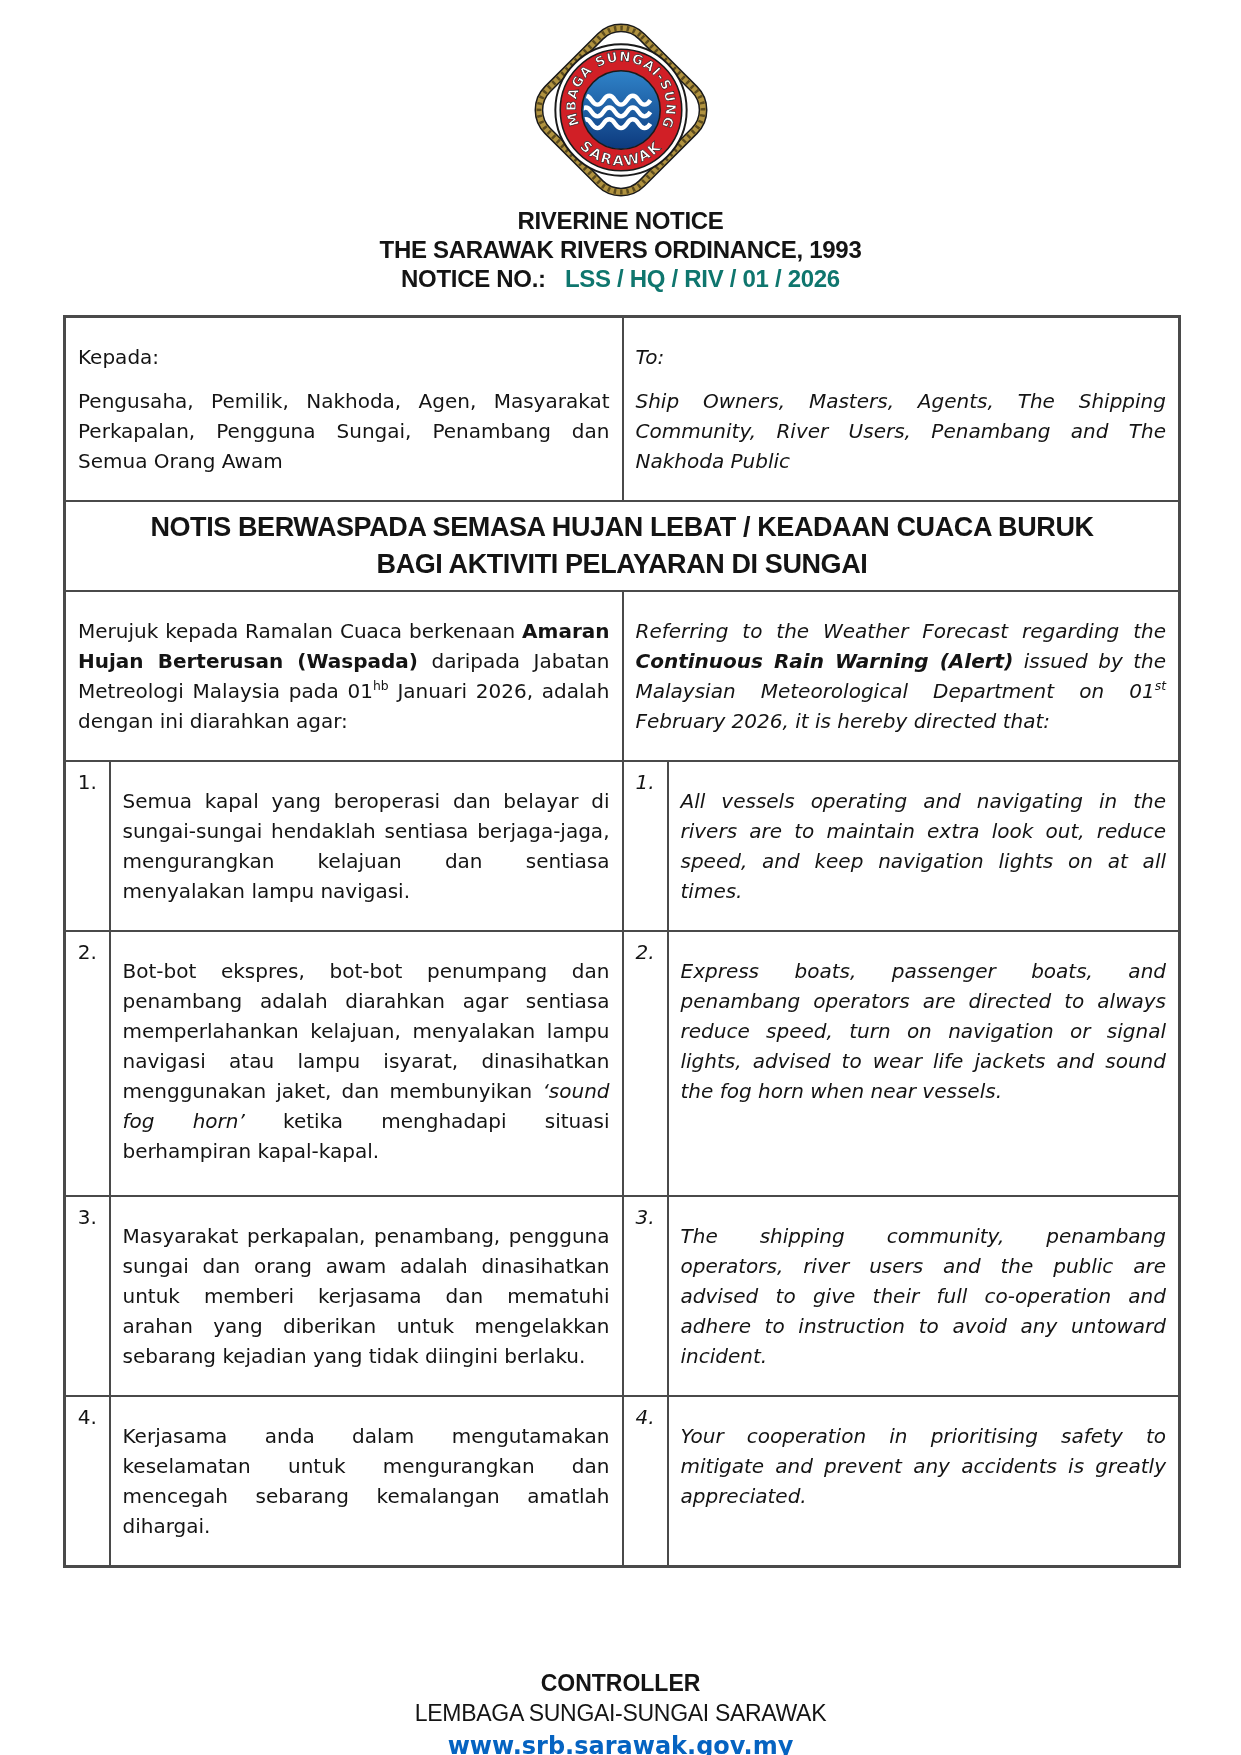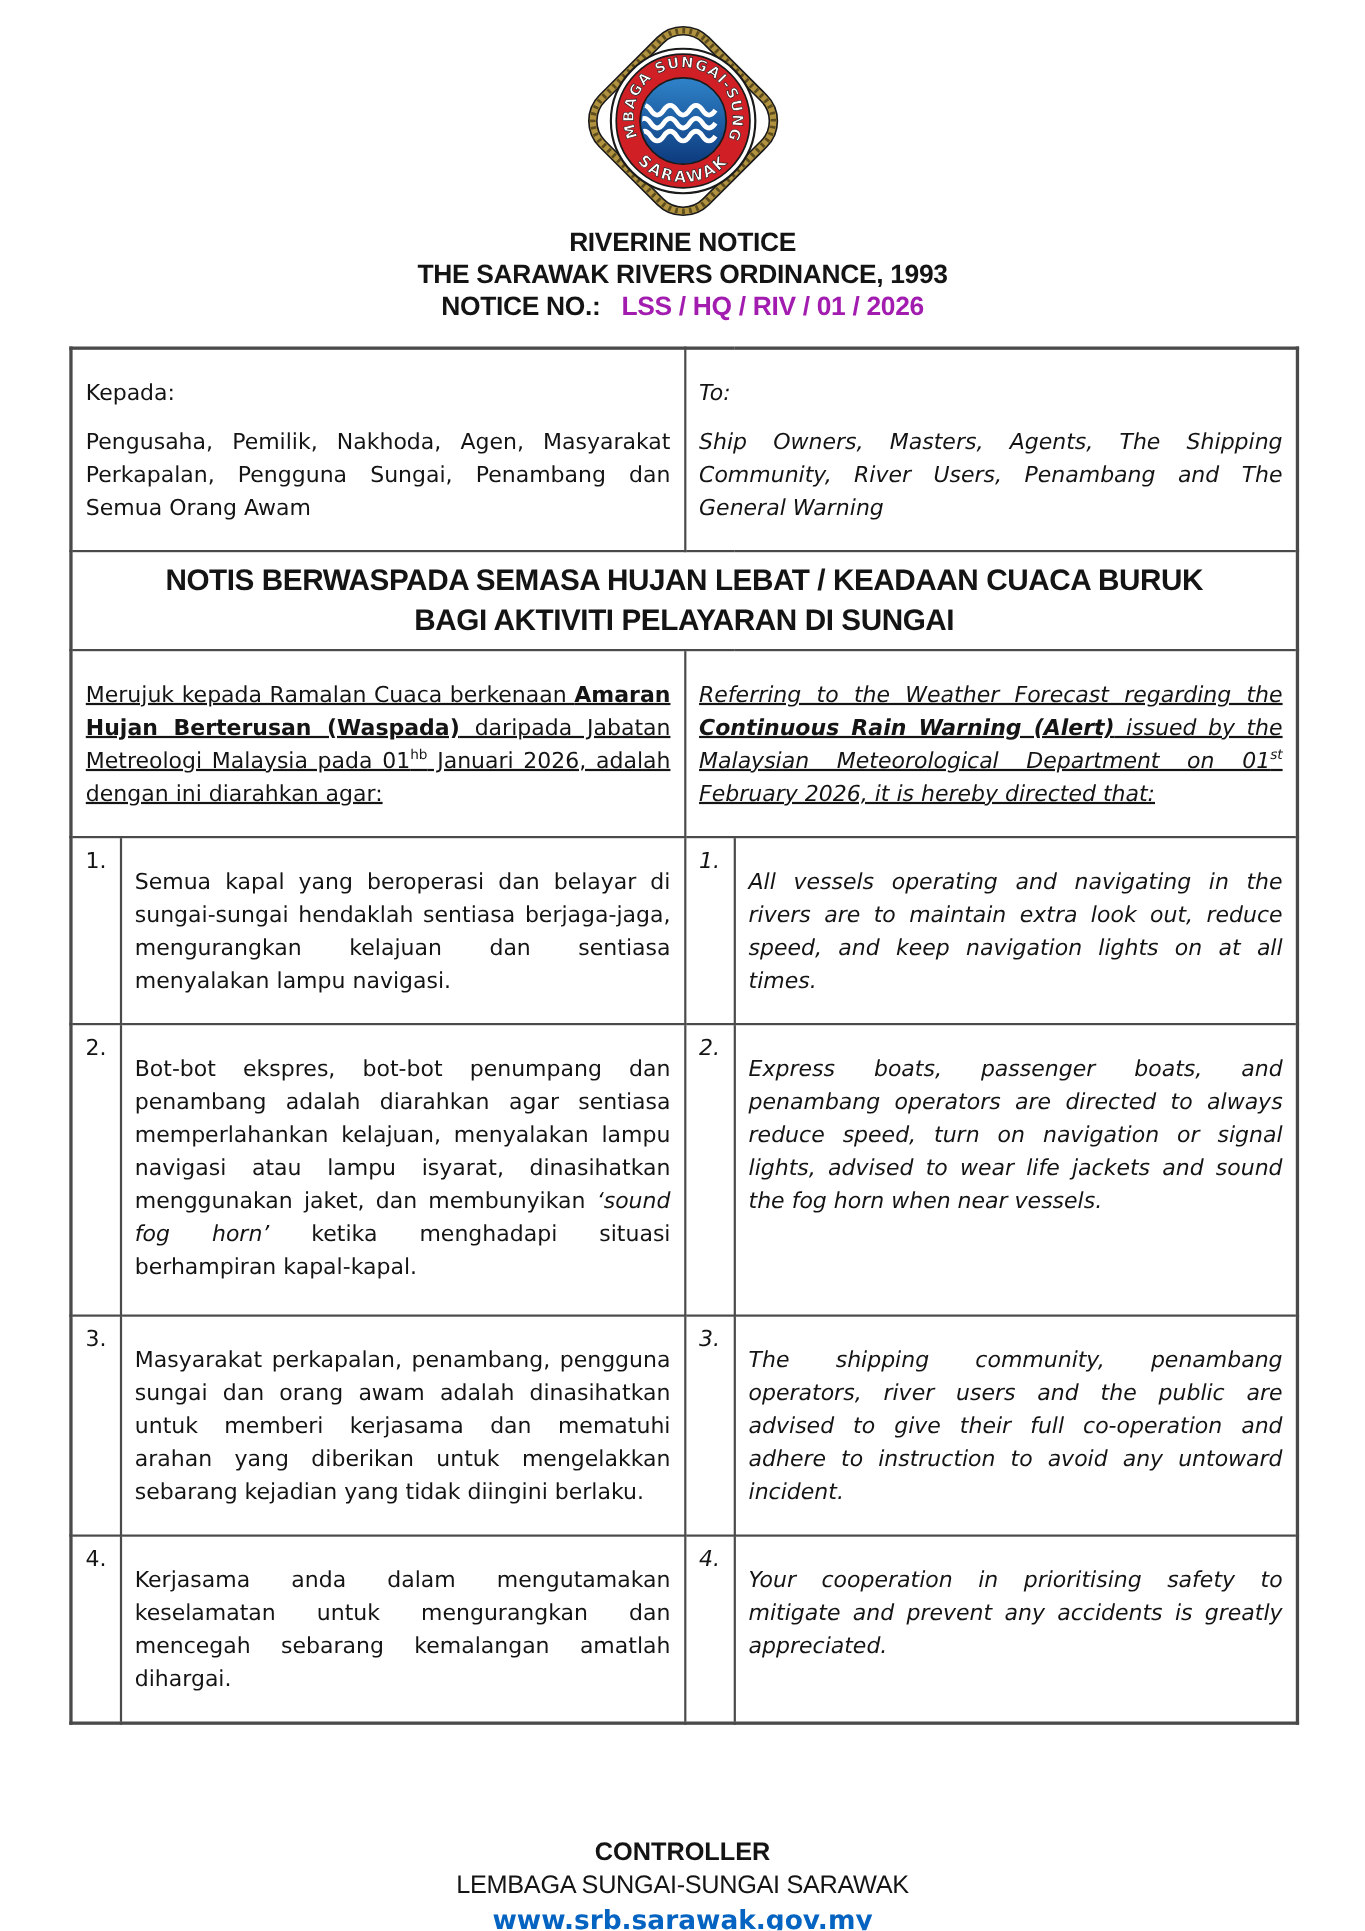--- a/index.html
+++ b/index.html
@@ -13,37 +13,37 @@
   .content { width: 1115px; margin: 0 auto; }
 
   
   .logo-wrap { text-align: center; padding-top: 12px; height: 200px; }
   .logo-wrap svg { width: 196px; height: 196px; }
 
   
   .header { text-align: center; margin-top: 6px; font-family: "Liberation Sans", sans-serif; }
   .header .h-line { font-weight: bold; font-size: 24px; line-height: 29px; letter-spacing: -0.3px; }
   .notice-line { font-weight: bold; font-size: 24px; line-height: 29px; letter-spacing: -0.3px; }
-  .notice-no { color: #a21caf; }
+  .notice-no { color: #0f766e; }
 
   
   table.main {
     border-collapse: collapse;
     margin-top: 22px;
     width: 1115px;
     table-layout: fixed;
   }
   table.main, table.main td { border: 2px solid #4a4a4a; }
   table.main { border-width: 3px; }
   td { vertical-align: top; }
   td.cell { padding: 24px 12px; }
   td.numcell { padding: 8px 2px; text-align: center; font-size: 20px; }
   .r-a { height: 138px; }
   .r-b { height: 90px; }
-  .r-c { height: 139px; text-decoration: underline; }
+  .r-c { height: 139px; }
   .r-1 { height: 155px; }
   .r-2 { height: 265px; }
   .r-3 { height: 195px; }
   .r-4 { height: 138px; }
 
   .body-text {
     font-size: 20px;
     line-height: 30px;
     text-align: justify;
     text-justify: inter-word;
@@ -143,21 +143,21 @@
       </colgroup>
 
       <tbody>
           <tr class="r-a">
         <td class="cell" colspan="2">
           <div class="label-line">Kepada:</div>
           <div class="body-text">Pengusaha, Pemilik, Nakhoda, Agen, Masyarakat Perkapalan, Pengguna Sungai, Penambang dan Semua Orang Awam</div>
         </td>
         <td class="cell eng" colspan="2">
           <div class="label-line">To:</div>
-          <div class="body-text">Ship Owners, Masters, Agents, The Shipping Community, River Users, Penambang and The General Warning</div>
+          <div class="body-text">Ship Owners, Masters, Agents, The Shipping Community, River Users, Penambang and The Nakhoda Public</div>
         </td>
       </tr>
 
       <tr class="r-b">
         <td class="title-cell" colspan="4">
           <div>NOTIS BERWASPADA SEMASA HUJAN LEBAT / KEADAAN CUACA BURUK</div>
           <div>BAGI AKTIVITI PELAYARAN DI SUNGAI</div>
         </td>
       </tr>
 

